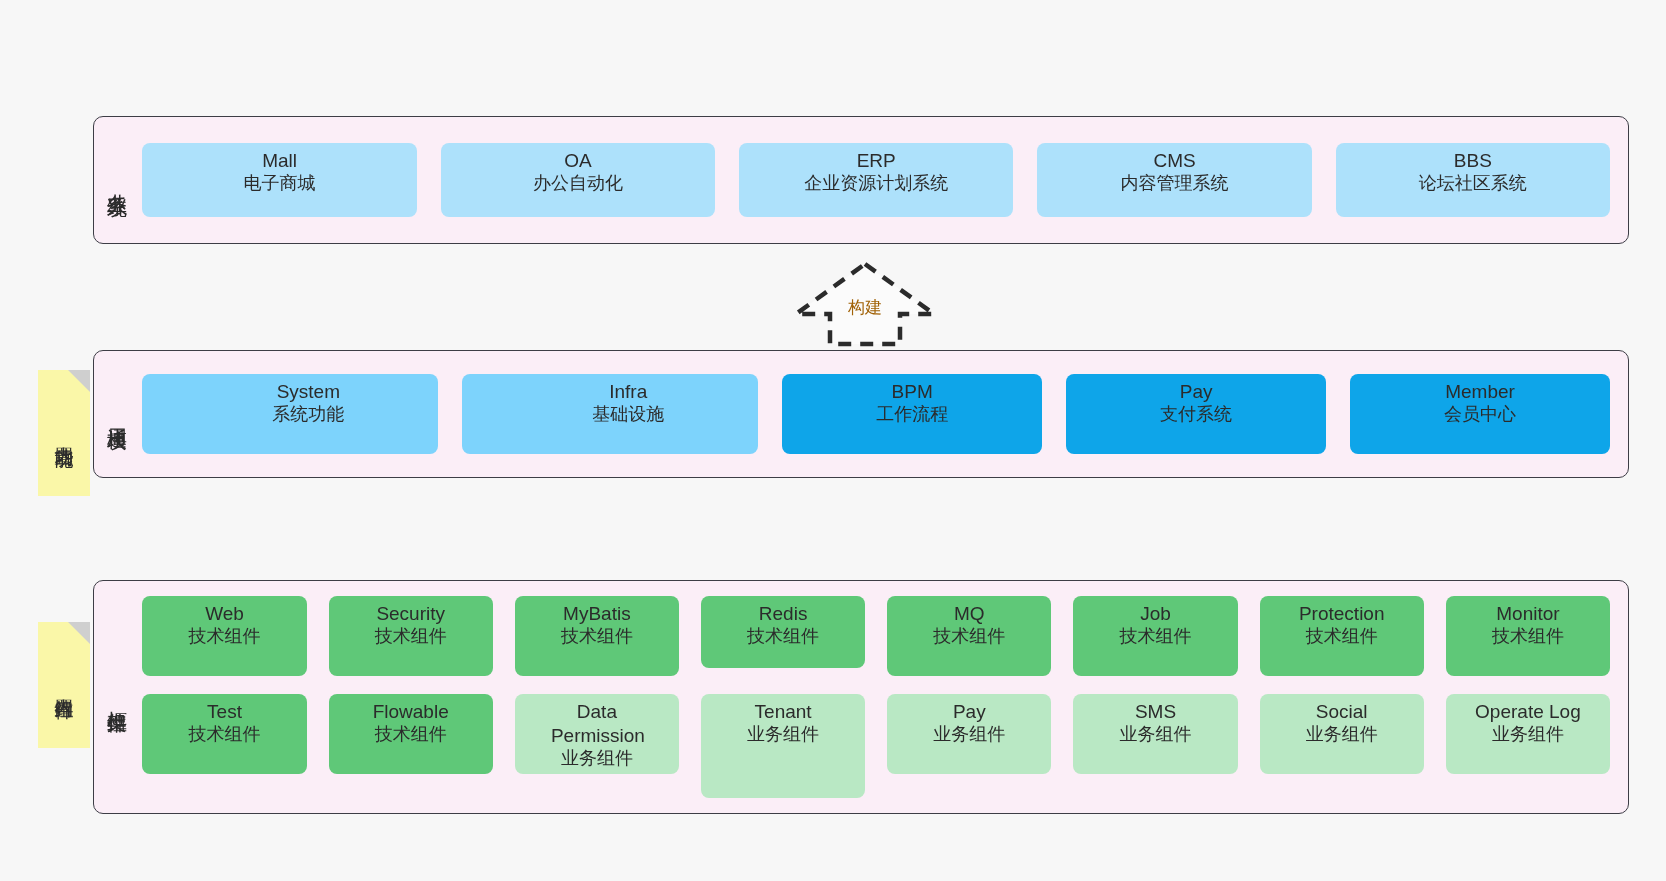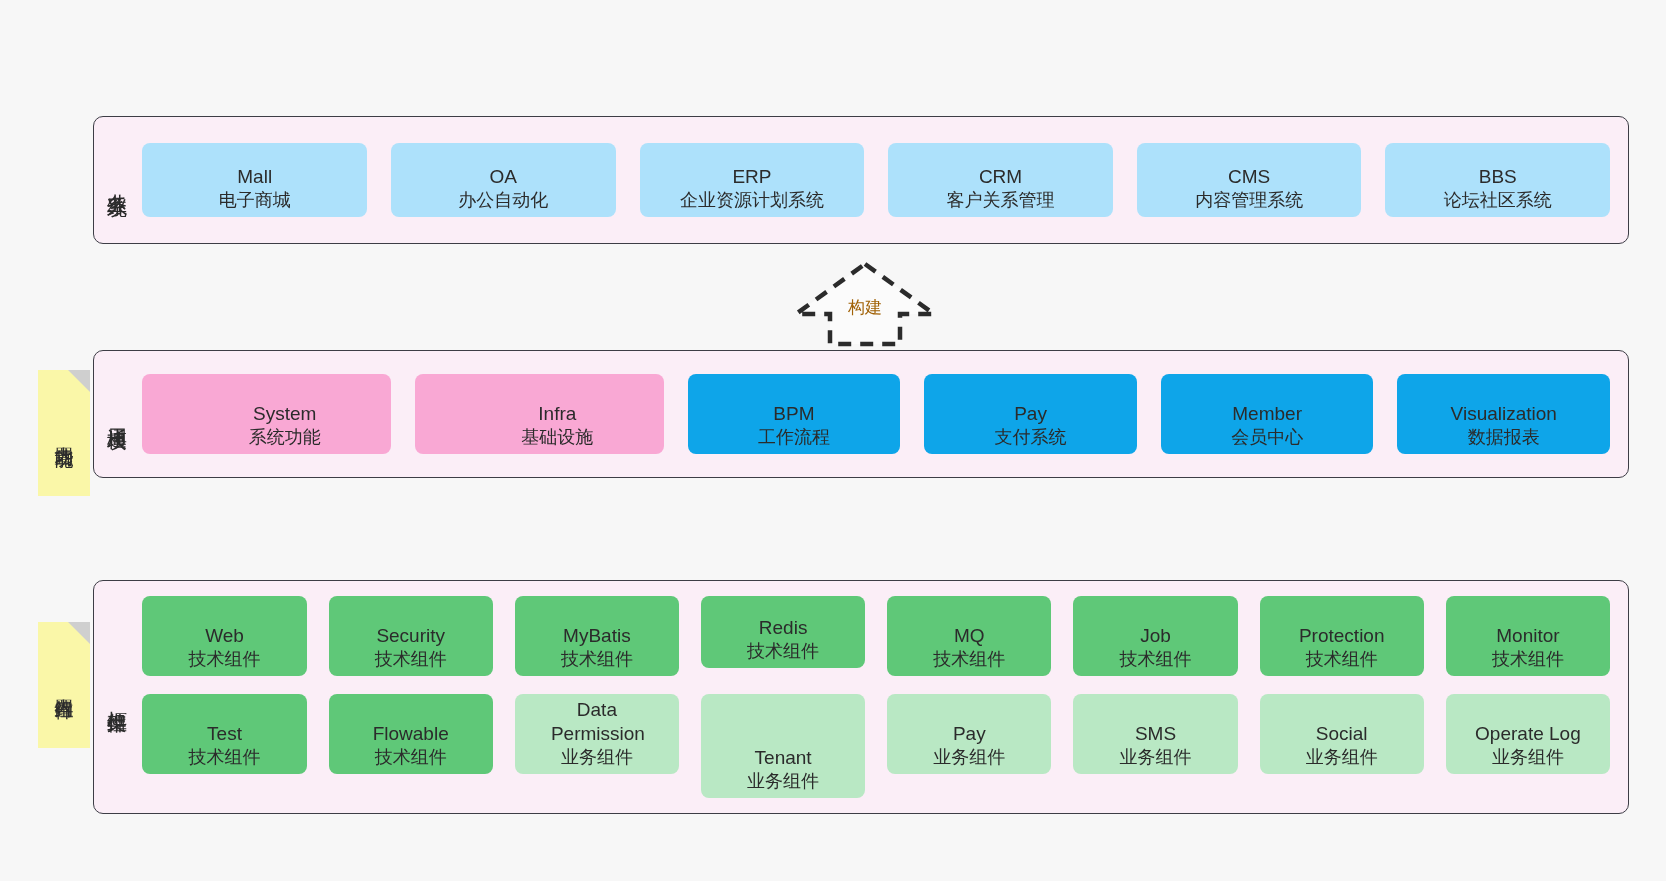--- a/index.html
+++ b/index.html
@@ -62,39 +62,40 @@
     gap: 24px;
     align-items: stretch;
   }
 
   .card {
     flex: 1 1 0;
     border-radius: 8px;
     display: flex;
     flex-direction: column;
     align-items: center;
-    justify-content: flex-end;
+    justify-content: flex-start;
     text-align: center;
     box-sizing: border-box;
     padding: 6px 4px;
     line-height: 1.25;
   }
   .card .t1 {
     font-size: 19px;
     white-space: nowrap;
   }
   .card .t2 {
     font-size: 18px;
     white-space: nowrap;
+    font-family: Liberation Mono, monospace;
   }
   .card.wrap .t1 { white-space: normal; }
 
   
   .c-blue      { background: #ade1fb; }
-  .c-red       { background: #f9a8d4; padding-left: 40px; }
+  .c-red       { background: #7dd3fc; padding-left: 40px; }
   .c-pink      { background: #0ea5e9; }
   .c-green     { background: #5fc878; }
   .c-greenlite { background: #b9e8c4; }
 
   
   .note {
     position: absolute;
     background: #faf7a8;
     box-sizing: border-box;
     display: flex;
@@ -152,24 +153,20 @@
         <div class="card c-blue" style="height:74px;">
           <div class="t1">OA</div>
           <div class="t2">办公自动化</div>
         </div>
 
         <div class="card c-blue" style="height:74px;">
           <div class="t1">ERP</div>
           <div class="t2">企业资源计划系统</div>
         </div>
 
-        <div class="card c-blue" style="height:74px;">
-          <div class="t1">CRM</div>
-          <div class="t2">客户关系管理</div>
-        </div>
 
         <div class="card c-blue" style="height:74px;">
           <div class="t1">CMS</div>
           <div class="t2">内容管理系统</div>
         </div>
 
         <div class="card c-blue" style="height:74px;">
           <div class="t1">BBS</div>
           <div class="t2">论坛社区系统</div>
         </div>
@@ -213,24 +210,20 @@
         <div class="card c-pink" style="height:80px;">
           <div class="t1">Pay</div>
           <div class="t2">支付系统</div>
         </div>
 
         <div class="card c-pink" style="height:80px;">
           <div class="t1">Member</div>
           <div class="t2">会员中心</div>
         </div>
 
-        <div class="card c-pink" style="height:80px;">
-          <div class="t1">Visualization</div>
-          <div class="t2">数据报表</div>
-        </div>
 
       </div>
     </div>
   </div>
 
 
   <div class="note" style="left:38px; top:622px; width:52px; height:126px;">
     <span class="fold"></span>
     <span class="note-text">内置组件</span>
   </div>

